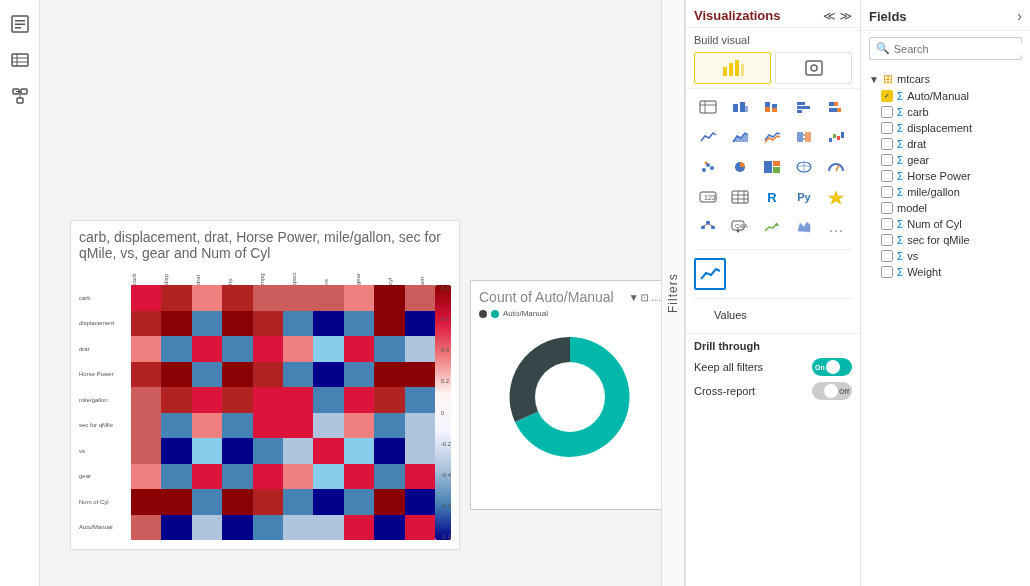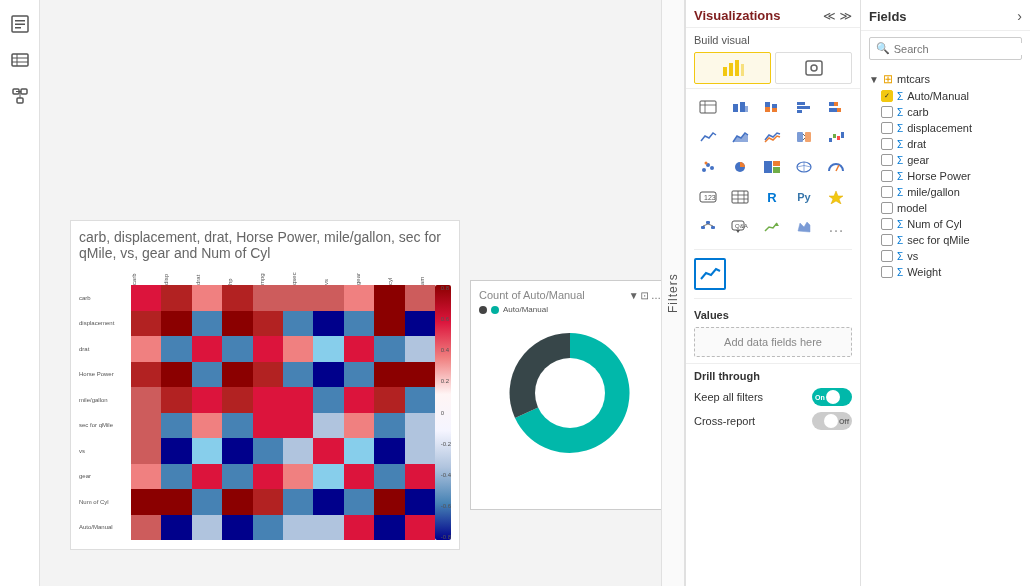--- a/index.html
+++ b/index.html
@@ -68,21 +68,21 @@
     }
 
     .donut-header {
       display: flex;
       align-items: center;
       justify-content: space-between;
       margin-bottom: 4px;
     }
 
     .donut-title {
-      font-size: 11px;
+      font-size: 14px;
       color: #888;
     }
 
     .donut-legend {
       display: flex;
       align-items: center;
       gap: 4px;
       font-size: 8px;
       color: #555;
       margin-bottom: 4px;
@@ -206,23 +206,24 @@
       margin: 4px 8px;
     }
 
     
     .data-fields-section {
       padding: 6px 8px;
     }
 
     .section-label {
       font-size: 11px;
-      font-weight: 700;
+      font-weight: 400;
       color: #333;
       margin-bottom: 6px;
+      margin-left: 20px;
     }
 
     .add-fields-box {
       border: 1px dashed #bbb;
       padding: 8px;
       text-align: center;
       color: #888;
       font-size: 11px;
       cursor: pointer;
       border-radius: 2px;
@@ -802,21 +803,20 @@
       <svg width="22" height="18">
         <polyline points="2,14 7,8 12,10 17,4 21,6" fill="none" stroke="#0078d4" stroke-width="2"></polyline>
       </svg>
     </div>
   </div>
 
   <hr class="viz-divider">
 
   <div class="data-fields-section">
     <div class="section-label">Values</div>
-    <div class="add-fields-box">Add data fields here</div>
   </div>
 
   <div class="drill-section">
     <div class="drill-label">Drill through</div>
     <div class="toggle-row">
       <span class="toggle-text">Keep all filters</span>
       <div class="toggle-btn toggle-on">
         <span style="font-size:7px;color:white;margin-right:1px;">On</span>
         <div class="toggle-circle"></div>
       </div>

